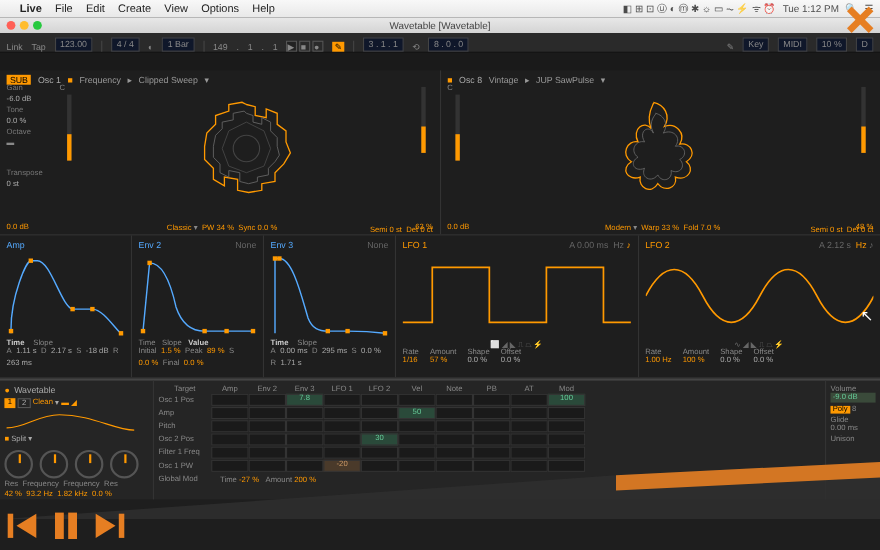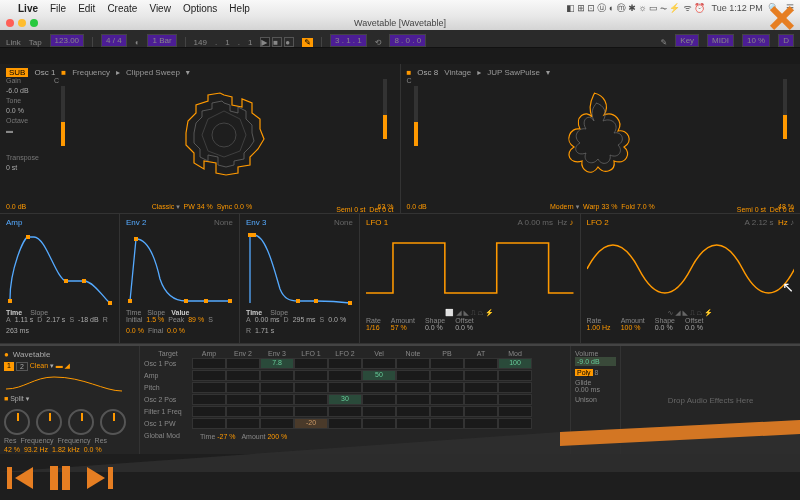--- a/index.html
+++ b/index.html
@@ -7,21 +7,21 @@
 .menubar { height:16px; background:linear-gradient(#f8f8f8,#e8e8e8); display:flex; align-items:center; padding:0 6px; color:#222; font-size:10px; gap:12px; }
 .menubar .apple { font-size:12px; }
 .menubar .right { margin-left:auto; display:flex; gap:6px; align-items:center; font-size:9px; }
 .menubar .right span { opacity:.8; }
 .titlebar { height:14px; background:linear-gradient(#e8e8e8,#d4d4d4); display:flex; align-items:center; justify-content:center; font-size:9px; color:#444; position:relative; }
 .traffic { position:absolute; left:6px; display:flex; gap:4px; }
 .traffic div { width:8px; height:8px; border-radius:50%; }
 .tr { background:#ff5f56; } .ty { background:#ffbd2e; } .tg { background:#27c93f; }
 .toolbar { height:18px; background:#2a2a2a; display:flex; align-items:flex-end; padding:0 6px; gap:8px; font-size:8px; color:#888; border-bottom:1px solid #111; }
 .toolbar .sep { width:1px; height:10px; background:#444; }
-.toolbar .box { background:#4c1d95; padding:1px 4px; border:1px solid #444; }
+.toolbar .box { background:#0f172a; padding:1px 4px; border:1px solid #444; }
 .toolbar .play { display:flex; gap:2px; }
 .toolbar .play div { width:10px; height:10px; border:1px solid #555; }
 .main { display:flex; flex-direction:column; height:calc(500px - 48px); background:#1e1e1e;margin-top:16px; }
 .osc-row { display:flex; height:150px; border-bottom:1px solid #333; }
 .osc { flex:1; border-right:1px solid #333; padding:4px 6px; position:relative; }
 .osc:last-child { border-right:none; }
 .osc-head { display:flex; gap:6px; font-size:8px; color:#999; align-items:center; }
 .osc-head .active { background:#f90; color:#000; padding:0 3px; }
 .osc-head .name { color:#aaa; }
 .osc-body { display:flex; height:calc(100% - 26px); gap:6px; }
@@ -508,23 +508,20 @@
 
   <div class="dev-vol">
     <div>Volume</div>
     <div style="background:#3a4a3a;color:#6c9;padding:1px 2px">-9.0 dB</div>
     <div style="margin-top:3px"><span class="hl">Poly</span> <span>8</span></div>
     <div style="margin-top:3px">Glide</div>
     <div>0.00 ms</div>
     <div style="margin-top:3px">Unison</div>
   </div>
 
-  <div class="dev-right">
-    <span>Drop Audio Effects Here</span>
-  </div>
 
 </div>
 
 </div>
 
 <svg class="progress-wedge" viewBox="0 0 800 60" preserveAspectRatio="none">
   <polygon points="0,60 800,60 800,8 560,20 0,60" fill="#2f2f2f" opacity="0.85"></polygon>
   <polygon points="560,20 800,8 800,22 560,34" fill="#e67e22" opacity="0.9"></polygon>
 </svg>
 

